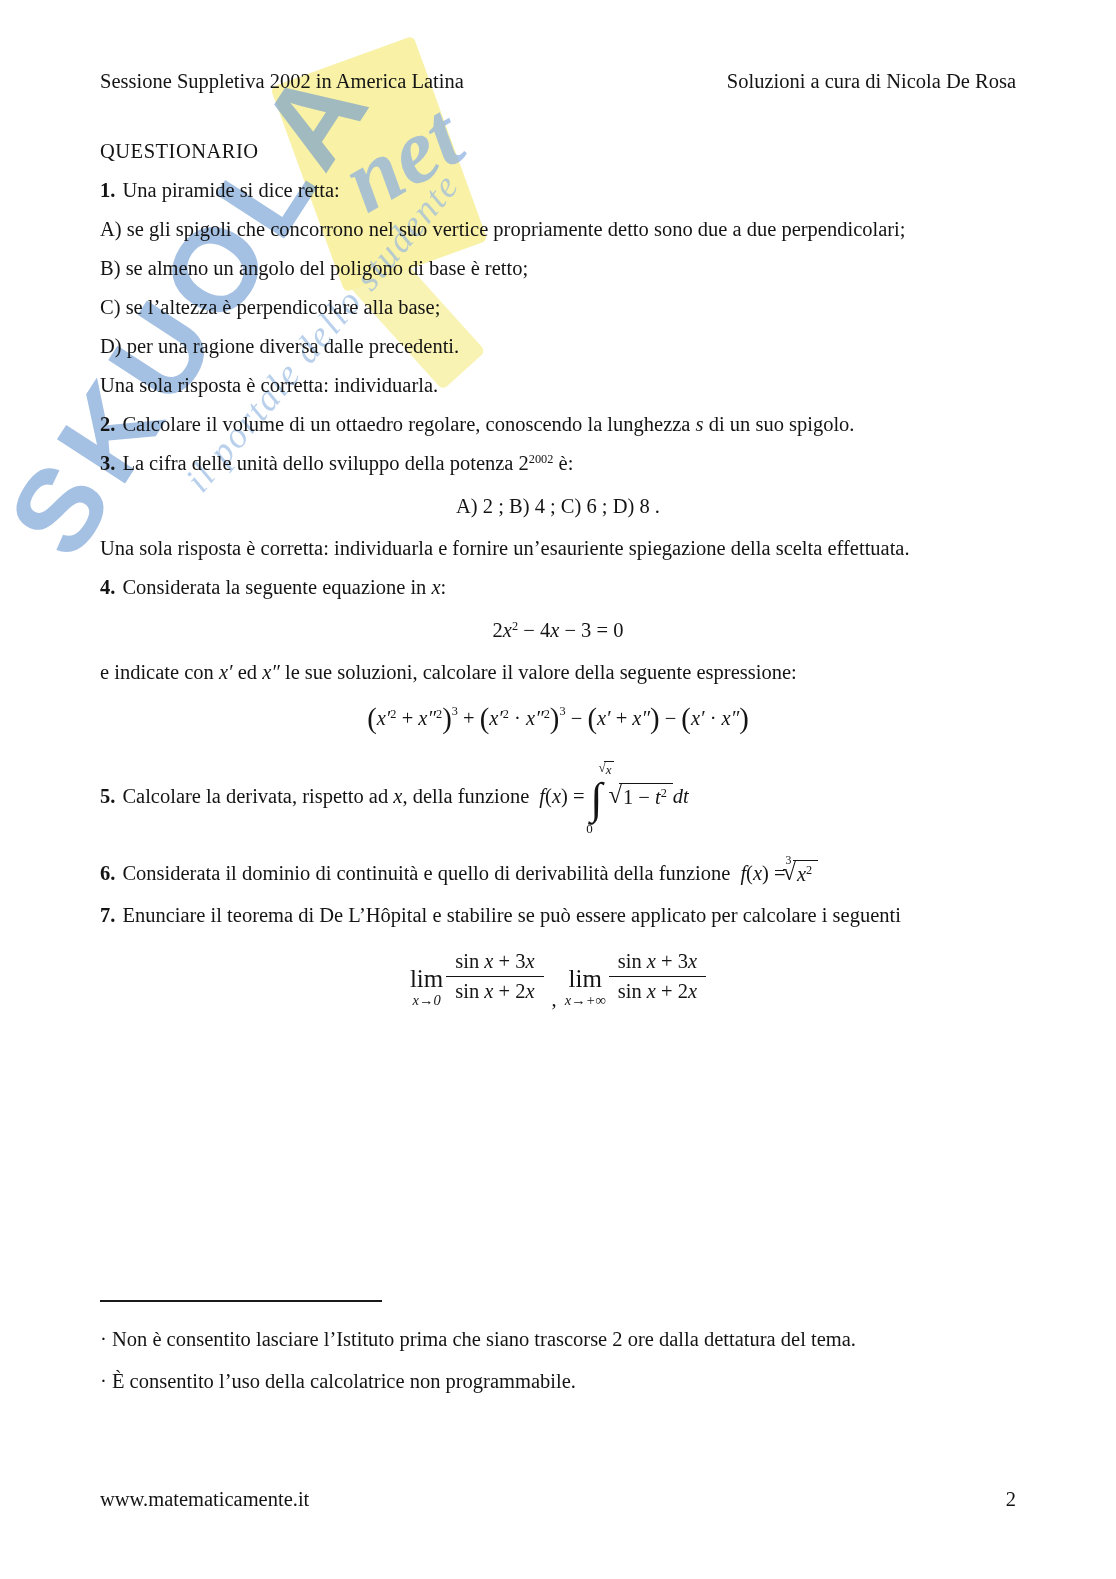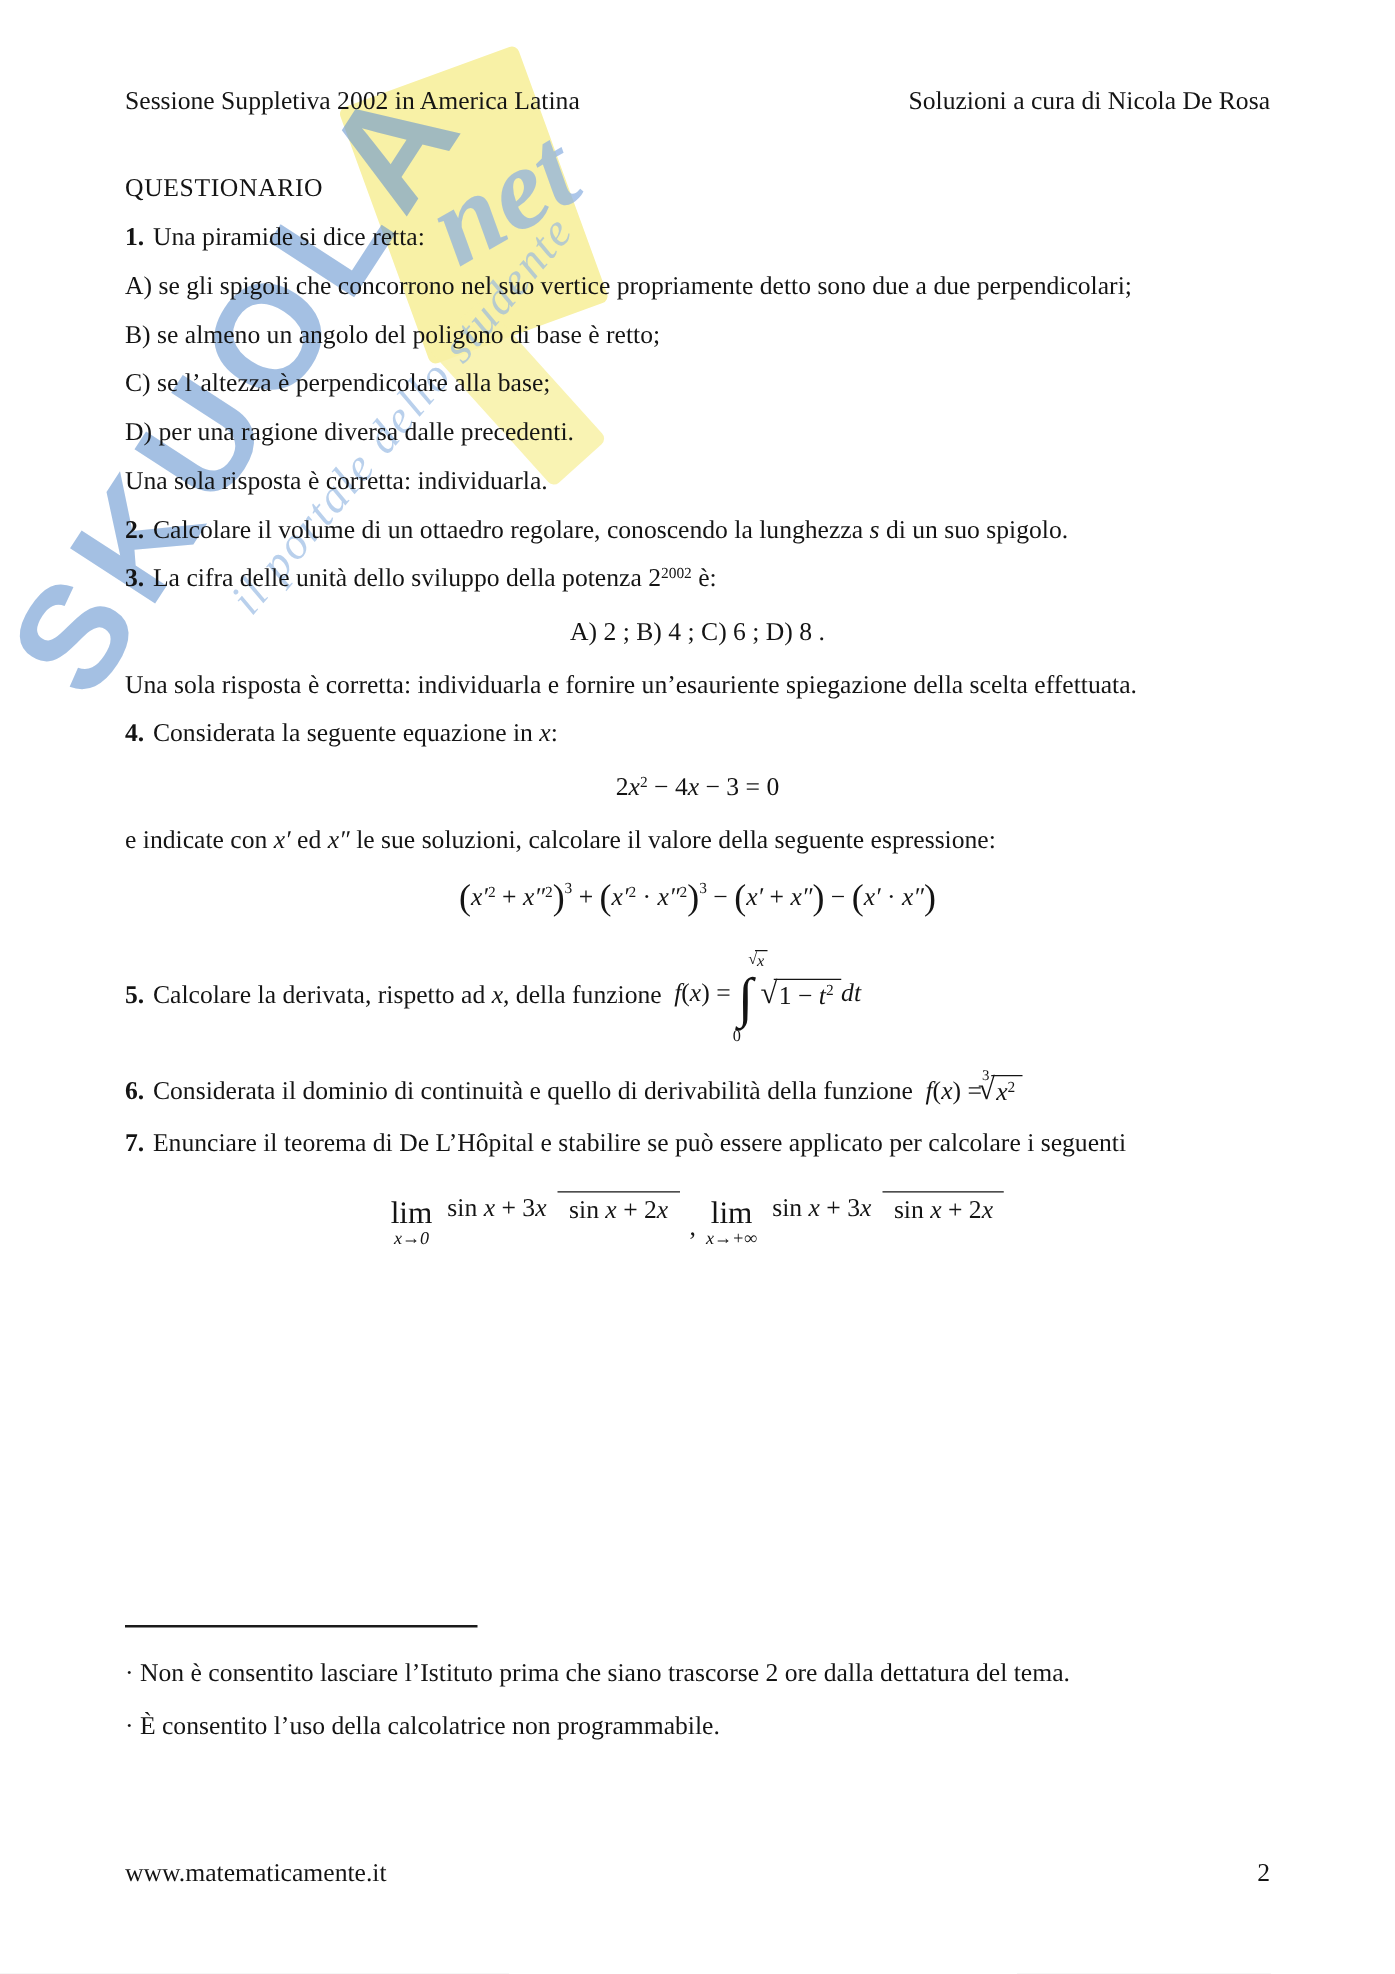--- a/index.html
+++ b/index.html
@@ -49,21 +49,21 @@
   .q5row,.q6row{display:flex;align-items:center;gap:10px;}
   .q5row{margin-top:10px;min-height:84px;}
   .q6row{margin-top:12px;min-height:46px;}
   .formula{display:inline-flex;align-items:center;}
   
   .limits{display:flex;justify-content:center;align-items:center;gap:8px;margin-top:12px;line-height:1.2;}
   .lim{display:inline-flex;align-items:center;}
   .limcol{display:inline-flex;flex-direction:column;align-items:center;line-height:1.05;transform:translateY(11px);margin-right:3px;}
   .limword{font-size:25px;}
   .limsub{font-size:14.5px;font-style:italic;}
-  .frac{display:inline-flex;flex-direction:row;align-items:center;}
+  .frac{display:inline-flex;flex-direction:column;align-items:center;}
   .frac .num,.frac .den{padding:1px 9px;line-height:1.3;}
   .frac .den{border-top:1.6px solid #141414;}
   .limcomma{align-self:flex-end;transform:translateY(6px);}
   
   .footnotes{position:absolute;left:100px;right:100px;top:1300px;z-index:1;}
   .fn-rule{width:282px;border-top:2px solid #1a1a1a;margin-bottom:16px;}
   .fn-line{margin:0;line-height:42px;}
   .footer{position:absolute;left:100px;right:100px;top:1486px;display:flex;justify-content:space-between;z-index:1;line-height:26px;}
 </style>
 </head>

